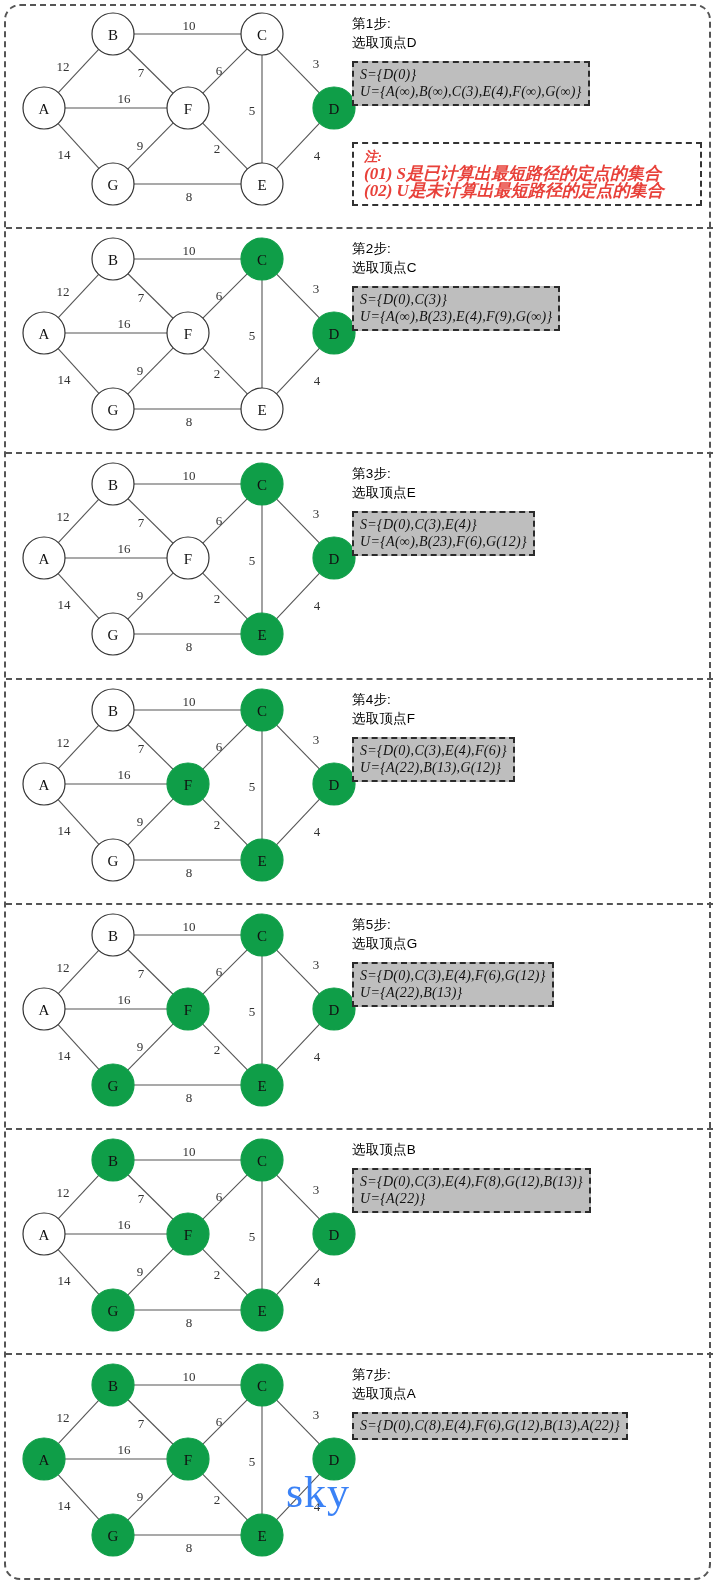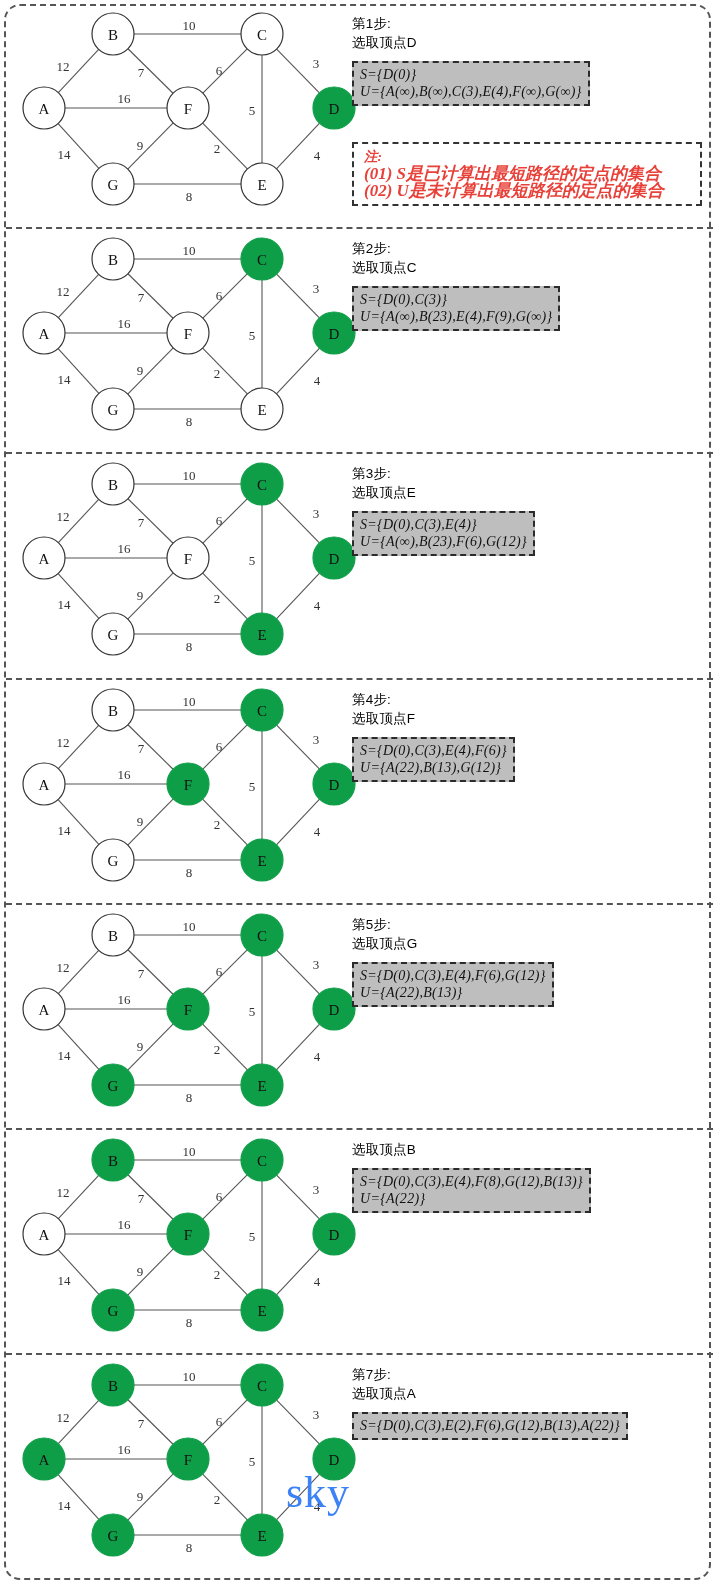--- a/index.html
+++ b/index.html
@@ -527,16 +527,16 @@
           <g>
             <ellipse cx="174" cy="100" rx="21" ry="21" fill="#0f9e48" stroke="#0f9e48" stroke-width="1.2"></ellipse>
             <text x="174" y="101" class="nodelabel">F</text>
           </g>
           <g>
             <ellipse cx="99" cy="176" rx="21" ry="21" fill="#0f9e48" stroke="#0f9e48" stroke-width="1.2"></ellipse>
             <text x="99" y="177" class="nodelabel">G</text>
           </g>
         </svg>
       </div>
-      <div class="sidetext"><div class="steptitle">第7步:</div><div class="steptitle">选取顶点A</div><div class="setbox"><div class="setline">S={D(0),C(3),E(2),F(6),G(12),B(13),A(22)}</div></div></div>
+      <div class="sidetext"><div class="steptitle">第7步:</div><div class="steptitle">选取顶点A</div><div class="setbox"><div class="setline">S={D(0),C(8),E(4),F(6),G(12),B(13),A(22)}</div></div></div>
     </div>
   </div>
 <div class="watermark">sky</div>
 
 </body></html>

